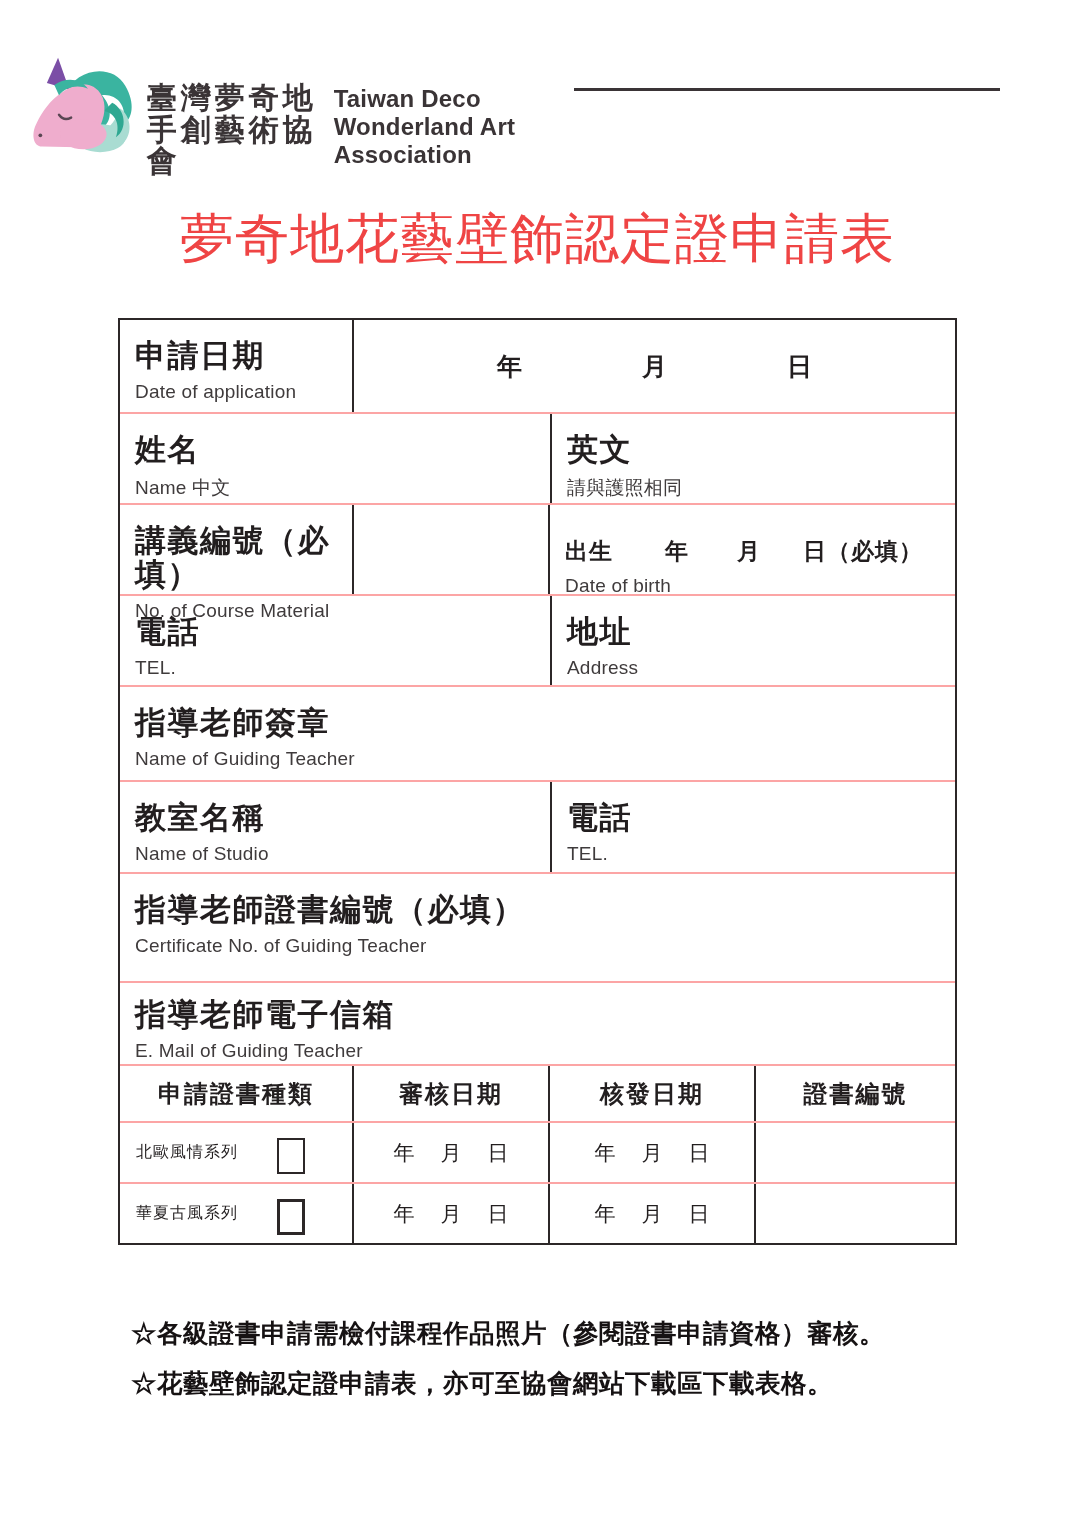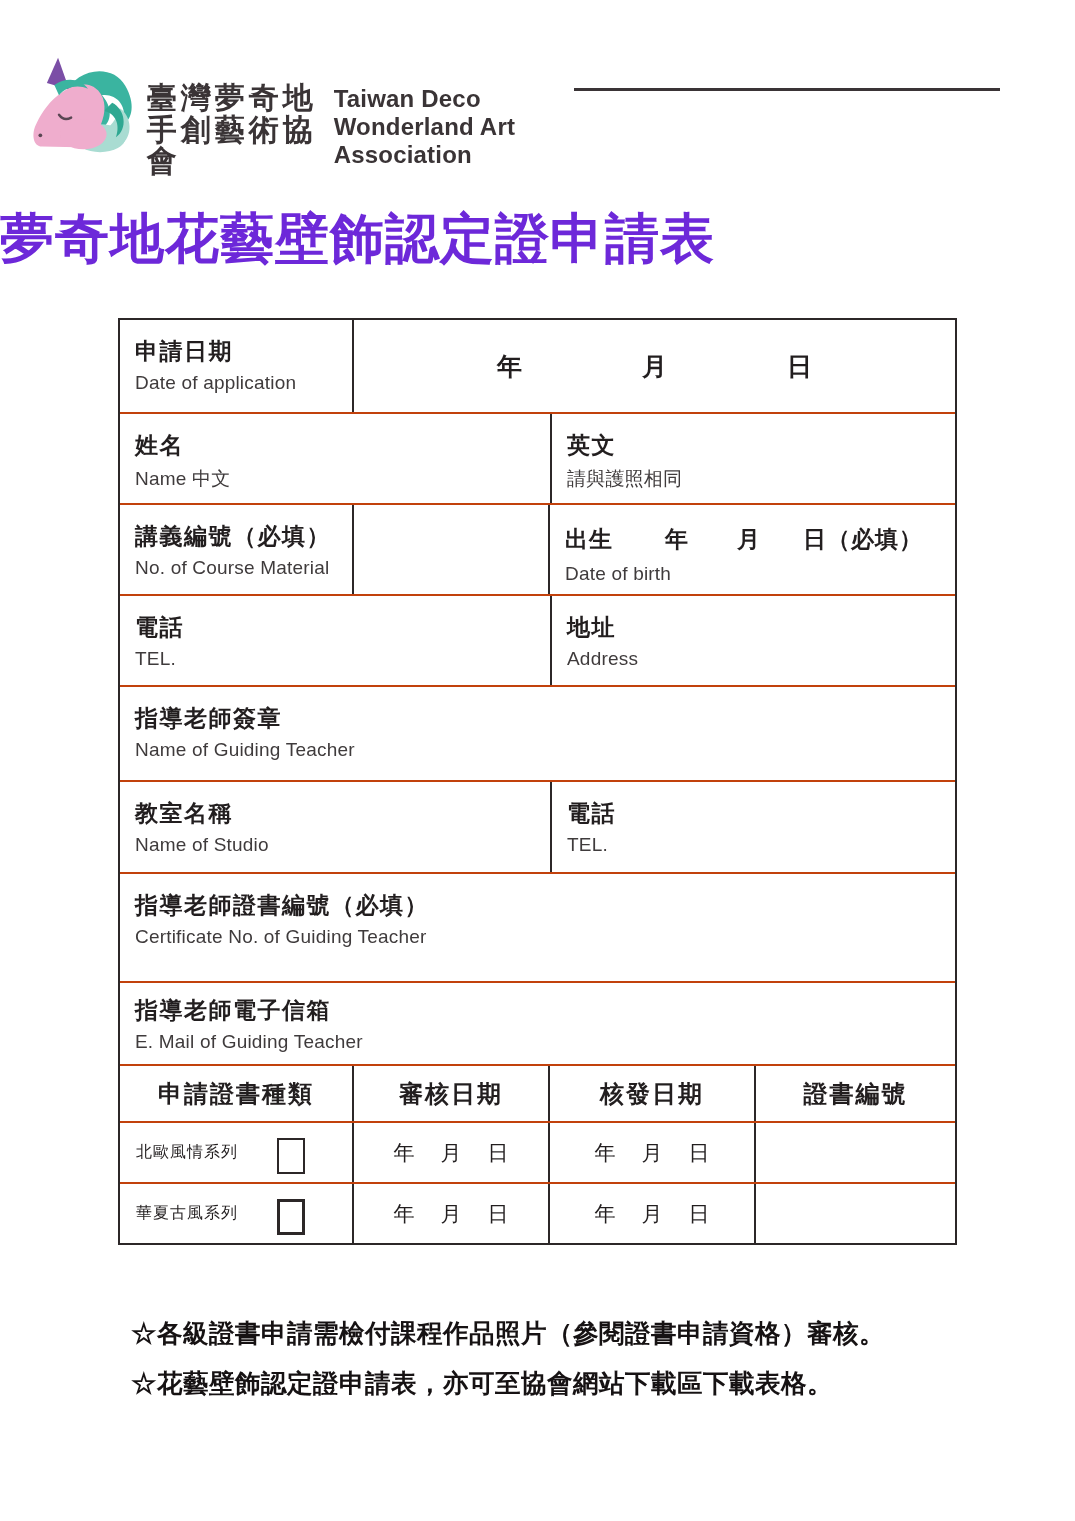--- a/index.html
+++ b/index.html
@@ -13,47 +13,47 @@
     display:flex;justify-content:center;align-items:flex-start;
     transform:translateX(-22px);
   }
   .unicorn-wrap{width:112px;height:112px;flex:0 0 auto;margin-right:4px;}
   .org-block{display:flex;flex-direction:row;padding-top:26px;}
   .org-zh{font-size:30px;font-weight:700;letter-spacing:4px;color:#3a3436;line-height:1.05;}
   .org-en{font-size:24px;font-weight:700;color:#3a3436;margin-top:3px;letter-spacing:0.2px;}
   .org-underline{height:2.5px;background:#3a3436;margin-top:6px;width:100%;}
   
   .page-title{
-    position:absolute;top:203px;left:0;width:100%;text-align:left;
-    font-family:"Liberation Serif", serif;font-weight:700;
-    font-size:54px;letter-spacing:1px;color:#6d28d9;
+    position:absolute;top:203px;left:0;width:100%;text-align:center;
+    font-family:"Liberation Serif", serif;font-weight:400;
+    font-size:54px;letter-spacing:1px;color:#ef4444;
   }
   
   .form-table{
     position:absolute;left:118px;top:318px;width:839px;
     border:2.5px solid #2c2728;box-sizing:border-box;background:#fff;
   }
-  .trow{display:flex;box-sizing:border-box;border-top:2px solid #c2410c;}
+  .trow{display:flex;box-sizing:border-box;border-top:2px solid #fca5a5;}
   .trow:first-child{border-top:none;}
   .tcell{box-sizing:border-box;border-left:2px solid #2c2728;position:relative;}
   .tcell:first-child{border-left:none;}
   .grow{flex:1;}
   .wA{width:232px;flex:0 0 auto;}
   .wB{width:430px;flex:0 0 auto;}
   .wC{width:196px;flex:0 0 auto;}
   .wD{width:206px;flex:0 0 auto;}
   .h92{height:92px}.h91{height:91px}.h95{height:95px}.h89{height:109px}
   .h83{height:83px}.h57{height:57px}.h61{height:61px}
   .lblcell{padding:19px 10px 0 15px;}
-  .zh{font-size:23px;font-weight:600;letter-spacing:1.5px;line-height:1.1;}
+  .zh{font-size:31px;font-weight:600;letter-spacing:1.5px;line-height:1.1;}
   .en{font-size:19px;font-weight:400;color:#3f3b3c;margin-top:8px;letter-spacing:0.2px;}
   .ymd-center{display:flex;align-items:center;justify-content:center;gap:120px;
     font-size:25px;font-weight:600;}
   .birth-line{display:flex;align-items:baseline;font-size:23px;font-weight:600;letter-spacing:1px;}
-  .birth-line .sp50{margin-right:52px;} .birth-line .sp46{margin-right:48px;} .birth-line .sp40{margin-right:42px;}
+  .birth-line .sp50{margin-right:52px;margin-top:12px;} .birth-line .sp46{margin-right:48px;} .birth-line .sp40{margin-right:42px;}
   .hdrcell{display:flex;align-items:center;justify-content:center;
     font-size:24px;font-weight:600;letter-spacing:2px;}
   .certlabel{display:flex;align-items:center;padding-left:16px;font-size:16px;font-weight:500;letter-spacing:1px;gap:34px;}
   .checkbox{width:28px;height:36px;border:2.5px solid #2c2728;box-sizing:border-box;
     margin-left:5px;margin-top:6px;background:#fff;}
   .checkbox.bold{border-width:3px;}
   .certdate{display:flex;align-items:center;justify-content:center;gap:26px;
     font-size:21px;font-weight:500;}
   
   .notes{position:absolute;left:131px;top:1318px;

